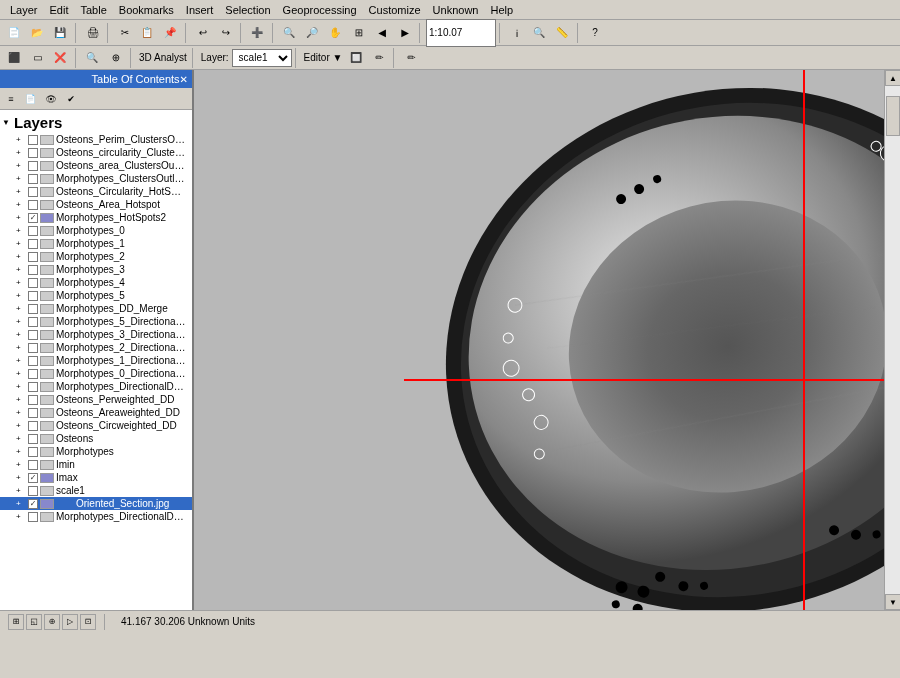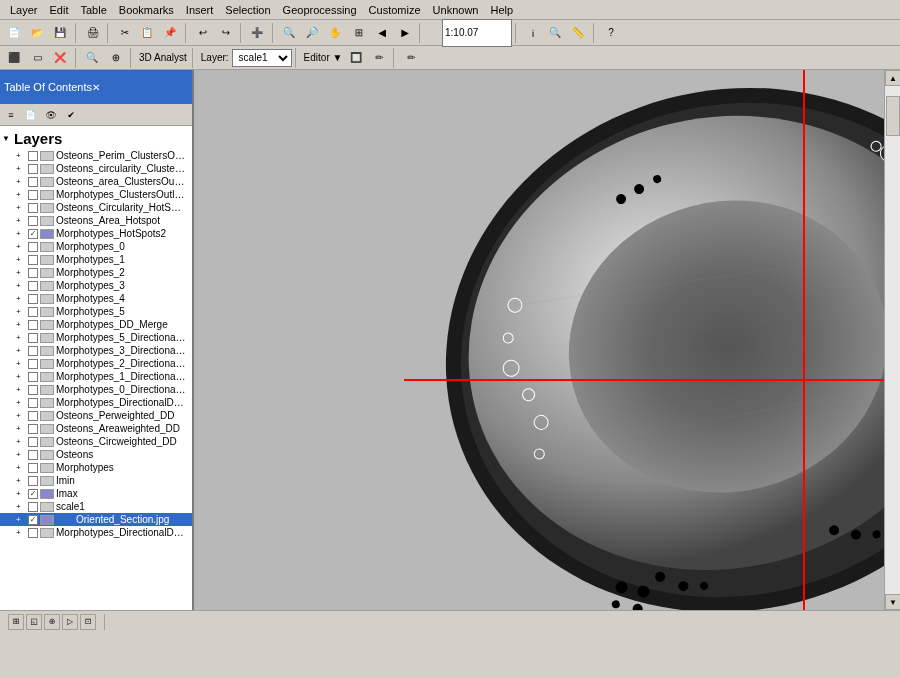--- a/index.html
+++ b/index.html
@@ -38,48 +38,47 @@
       display: flex; align-items: center; justify-content: center;
       font-size: 10px;
     }
     .tb-sep { width: 4px; height: 20px; border-left: 1px solid #a0a0a0; margin: 0 2px; }
     .tb-input {
       height: 28px;
       font-size: 10px;
       border: 1px solid #7a7a7a;
       background: white;
       padding: 0 2px;
-      margin-left: 16px;
     }
     .tb-label { font-size: 10px; padding: 0 2px; white-space: nowrap; text-align: center; }
 
     
     #main-layout {
       display: flex;
       height: calc(678px - 20px - 26px - 26px - 26px - 22px);
     }
 
     
     #toc-panel {
       width: 194px;
       min-width: 194px;
       background: white;
       border-right: 2px solid #7a7a7a;
       display: flex;
       flex-direction: column;
       overflow: hidden;
     }
     #toc-titlebar {
-      height: 34px;
+      height: 18px;
       background: #316ac5;
       color: white;
       font-size: 11px;
       display: flex;
       align-items: center;
-      justify-content: flex-start;
+      justify-content: flex-end;
       padding: 0 4px;
       user-select: none;
     }
     #toc-titlebar-btns { display: flex; gap: 2px; }
     .toc-title-btn { color: white; cursor: pointer; font-size: 10px; }
 
     #toc-toolbar {
       height: 22px;
       background: #d4d0c8;
       border-bottom: 1px solid #a0a0a0;
@@ -581,13 +580,14 @@
 </div>
 
 <div id="statusbar" style="height:22px; background:#d4d0c8; border-top:1px solid #a0a0a0; display:flex; align-items:center; padding:0 8px; font-size:10px;">
   <div class="status-section" style="display:flex; gap:2px; border-right:1px solid #a0a0a0; padding-right:8px; margin-right:8px;">
     <div class="status-icon">⊞</div>
     <div class="status-icon">◱</div>
     <div class="status-icon">⊕</div>
     <div class="status-icon">▷</div>
     <div class="status-icon">⊡</div>
   </div>
+  <span style="flex:1;">41.167  30.206 Unknown Units</span>
 </div>
 
 </body></html>

